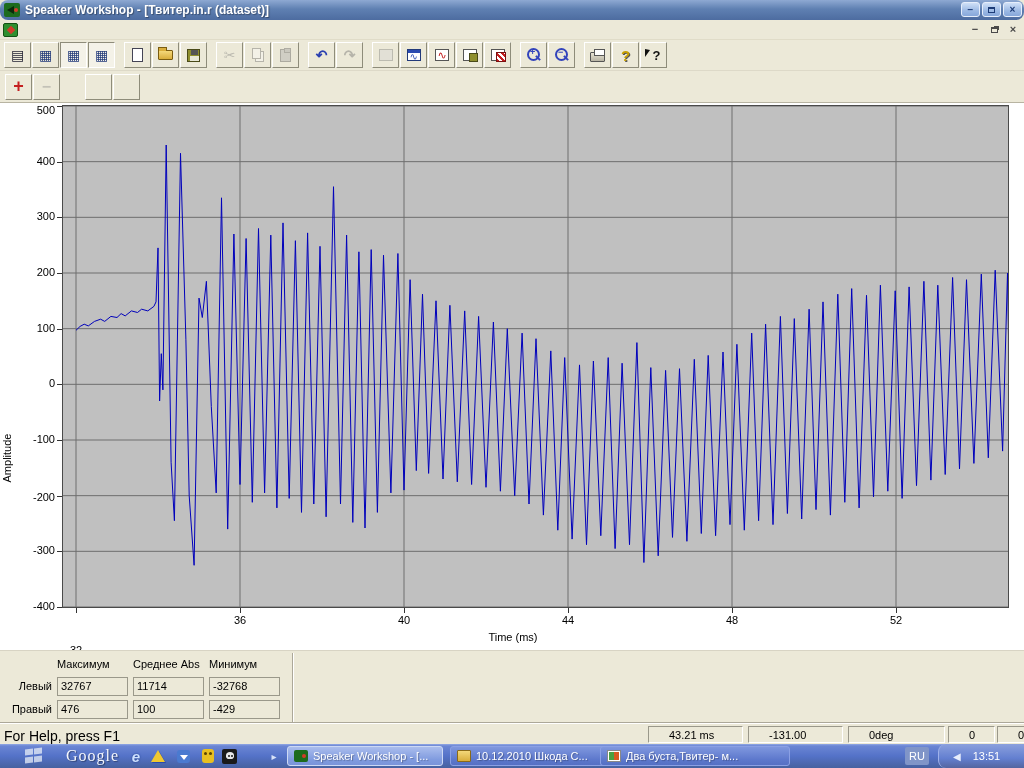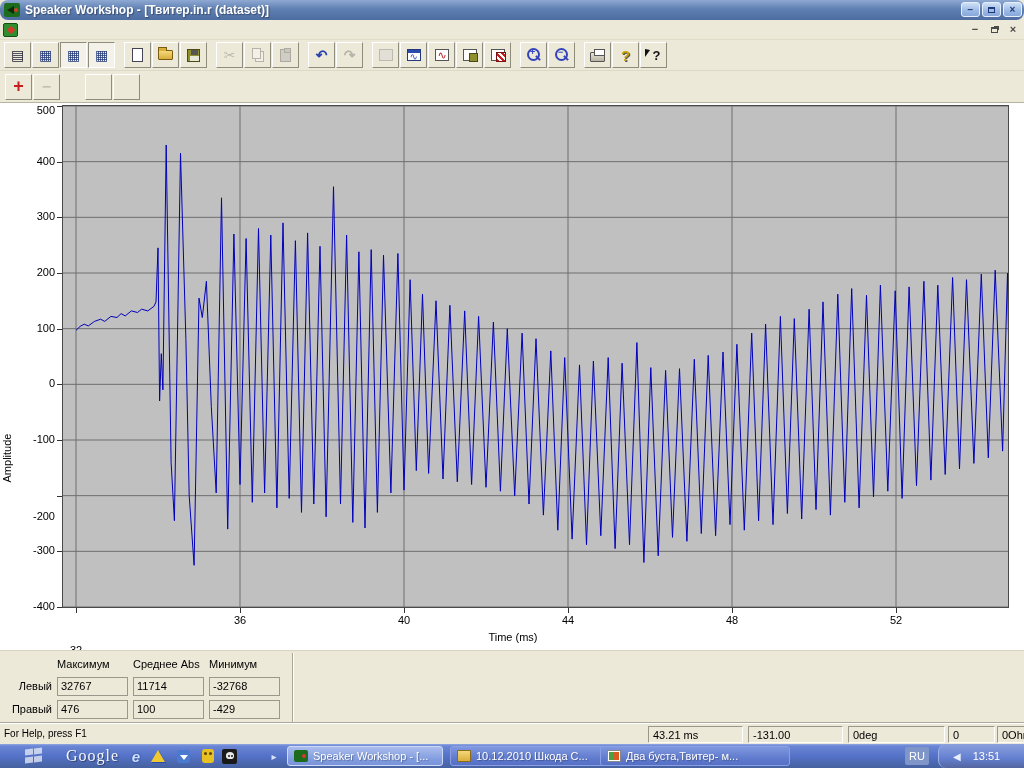--- a/index.html
+++ b/index.html
@@ -90,22 +90,22 @@
 
   
   .stats { position:absolute; left:0; top:650px; width:1024px; height:66px; background:#ece9d8; border-top:1px solid #d8d4c4; }
   .stats .vsep { position:absolute; left:292px; top:2px; width:1px; height:69px; background:#aca899; box-shadow:1px 0 0 #fff; }
   .stat-header { position:absolute; top:7px; font-size:11px; color:#000; }
   .stat-rowlabel { position:absolute; width:50px; text-align:right; font-size:11px; }
   .stat-box { position:absolute; width:71px; height:19px; border:1px solid #9a988a; background:#ece9d8; font-size:11px; padding:2px 3px; color:#000; }
 
   
   .statusbar { position:absolute; left:0; top:723px; width:1024px; height:21px; background:#ece9d8; border-top:1px solid #fff; box-shadow:0 -1px 0 #aca899; }
-  .status-help { position:absolute; left:4px; top:4px; font-size:10px; }
-  .status-panel { position:absolute; top:2px; height:17px; border:1px solid; border-color:#9a988a #ffffff #ffffff #9a988a; font-size:11px; padding:2px 4px; background:#ece9d8; white-space:nowrap; overflow:hidden; }
+  .status-help { position:absolute; left:4px; top:4px; font-size:14px; }
+  .status-panel { position:absolute; top:2px; height:17px; border:1px solid; border-color:#9a988a #ffffff #ffffff #9a988a; font-size:11px; padding:2px 20px; background:#ece9d8; white-space:nowrap; overflow:hidden; }
 
   
   .taskbar { position:absolute; left:0; top:744px; width:1024px; height:24px;
     background:linear-gradient(180deg,#93a9e4 0%,#6b86d4 8%,#5472c8 50%,#46619f 100%); }
   .start-flag { position:absolute; left:25px; top:4px; width:20px; height:16px; opacity:.75; }
   .start-flag i { position:absolute; width:8px; height:6px; background:#e8eef8; transform:skewY(-6deg); }
   .google-logo { position:absolute; left:66px; top:3px; color:#f4f6fc; font-family:"Liberation Serif", serif; font-size:16px; letter-spacing:1px; text-shadow:1px 1px 1px rgba(0,0,0,.4); }
   .ql { position:absolute; top:4px; width:16px; height:16px; display:flex; align-items:center; justify-content:center; }
   .ql-ie::before { content:"e"; color:#cfe2ff; font-size:15px; font-style:italic; font-weight:bold; text-shadow:0 0 2px #1a3a8a; }
   .ql-tri { width:0; height:0; border-left:7px solid transparent; border-right:7px solid transparent; border-bottom:12px solid #f0c830; filter:drop-shadow(1px 1px 0 #2a4ab0); }
@@ -280,21 +280,21 @@
         <div class="ylab" style="left: 13px; top: 107.333px;">300</div>
         <div class="ytick" style="left: 57px; top: 114.333px;"></div>
         <div class="ylab" style="left: 13px; top: 163px;">200</div>
         <div class="ytick" style="left: 57px; top: 170px;"></div>
         <div class="ylab" style="left: 13px; top: 218.667px;">100</div>
         <div class="ytick" style="left: 57px; top: 225.667px;"></div>
         <div class="ylab" style="left: 13px; top: 274.333px;">0</div>
         <div class="ytick" style="left: 57px; top: 281.333px;"></div>
         <div class="ylab" style="left: 13px; top: 330px;">-100</div>
         <div class="ytick" style="left: 57px; top: 337px;"></div>
-        <div class="ylab" style="left: 13px; top: 407px;">-200</div>
+        <div class="ylab" style="left: 13px; top: 388px;">-200</div>
         <div class="ytick" style="left: 57px; top: 392.667px;"></div>
         <div class="ylab" style="left: 13px; top: 441.333px;">-300</div>
         <div class="ytick" style="left: 57px; top: 448.333px;"></div>
         <div class="ylab" style="left: 13px; top: 497px;">-400</div>
         <div class="ytick" style="left: 57px; top: 504px;"></div>
         <div class="xlab" style="left: 59px; top: 529px; margin-top: 12px;">32</div>
         <div class="xtick" style="left: 76px; top: 505px;"></div>
         <div class="xlab" style="left: 223px; top: 511px;">36</div>
         <div class="xtick" style="left: 240px; top: 505px;"></div>
         <div class="xlab" style="left: 387px; top: 511px;">40</div>

